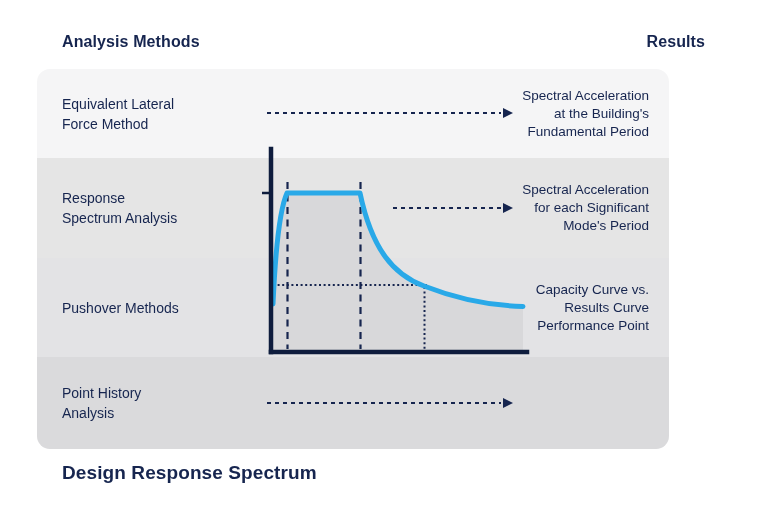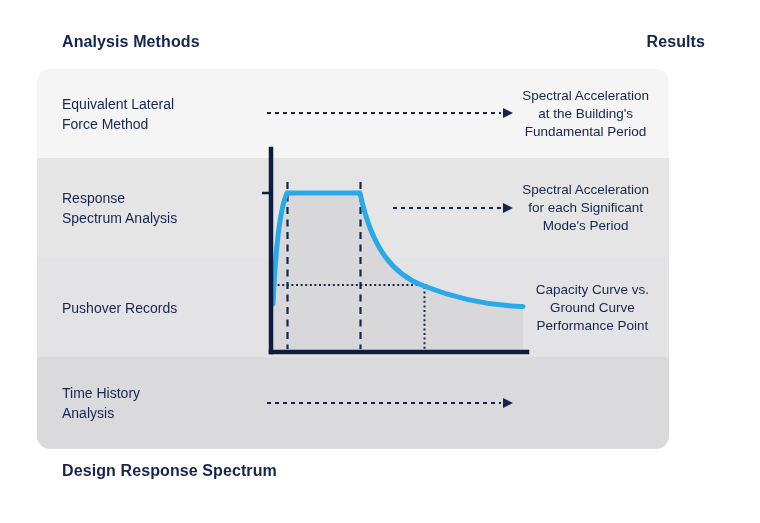--- a/index.html
+++ b/index.html
@@ -19,41 +19,41 @@
   .hdr-right{right:55px;text-align:center;}
 
   .bands{position:absolute;left:37px;top:69px;width:632px;height:380px;border-radius:13px;overflow:hidden;}
   .band{position:relative;width:100%;}
   .band-0{height:89px;}
   .band-1{height:100px;}
   .band-2{height:99px;}
   .band-3{height:92px;}
   .method{position:absolute;left:25px;top:50%;transform:translateY(-50%);
     font-size:14px;line-height:20px;font-weight:500;color:var(--navy);white-space:pre-line;}
-  .result{position:absolute;right:20px;top:50%;transform:translateY(-50%);text-align:center;
+  .result{position:absolute;right:20px;top:50%;transform:translateY(-50%);text-align:right;
     font-size:13.5px;line-height:18px;font-weight:500;color:var(--navy);white-space:pre-line;}
 
   .arrow{position:absolute;display:flex;align-items:center;height:14px;}
   .arrow .dash{flex:1;height:2.5px;margin-right:2px;
     background:repeating-linear-gradient(90deg,var(--navy) 0 4px,transparent 4px 8px);}
   .arrow .head{width:0;height:0;border-left:10px solid var(--navy);
     border-top:5.5px solid transparent;border-bottom:5.5px solid transparent;}
   .arrow-0{left:267px;top:106px;width:246px;}
   .arrow-1{left:393px;top:201px;width:120px;}
   .arrow-3{left:267px;top:396px;width:246px;}
 
   .spectrum{position:absolute;left:252px;top:140px;width:290px;height:220px;}
   .spectrum .area{fill:var(--fill);}
   .spectrum .curve{stroke:var(--blue);stroke-width:5;fill:none;stroke-linejoin:round;stroke-linecap:round;}
   .spectrum .axis{stroke:var(--axis);stroke-width:4.5;stroke-linecap:square;}
   .spectrum .tick{stroke:var(--axis);stroke-width:2.5;}
   .spectrum .vdash{stroke:var(--navy);stroke-width:2.2;stroke-dasharray:7 5.5;fill:none;}
   .spectrum .vdot,.spectrum .hdot{stroke:var(--navy);stroke-width:2;stroke-dasharray:2 2.6;fill:none;}
 
-  .title{position:absolute;left:62px;top:462px;font-size:16px;font-weight:700;color:var(--navy);letter-spacing:.1px;}
+  .title{position:absolute;left:62px;top:462px;font-size:19px;font-weight:700;color:var(--navy);letter-spacing:.1px;}
 </style>
 </head>
 <body>
 
 <div class="canvas">
 
   <div class="hdr hdr-left">Analysis Methods</div>
   <div class="hdr hdr-right">Results</div>
 
   <div class="bands">
@@ -65,27 +65,27 @@
 Fundamental Period</div>
     </div>
     <div class="band band-1" style="background: #e5e5e5;">
       <div class="method">Response
 Spectrum Analysis</div>
       <div class="result">Spectral Acceleration
 for each Significant
 Mode's Period</div>
     </div>
     <div class="band band-2" style="background: rgb(227, 227, 229);">
-      <div class="method">Pushover Records</div>
+      <div class="method">Pushover Methods</div>
       <div class="result">Capacity Curve vs.
-Ground Curve
+Results Curve
 Performance Point</div>
     </div>
     <div class="band band-3" style="background: rgb(218, 218, 220);">
-      <div class="method">Time History
+      <div class="method">Point History
 Analysis</div>
     </div>
   </div>
 
   <div class="arrow arrow-0">
     <span class="dash"></span>
     <span class="head"></span>
   </div>
   <div class="arrow arrow-1">
     <span class="dash"></span>

